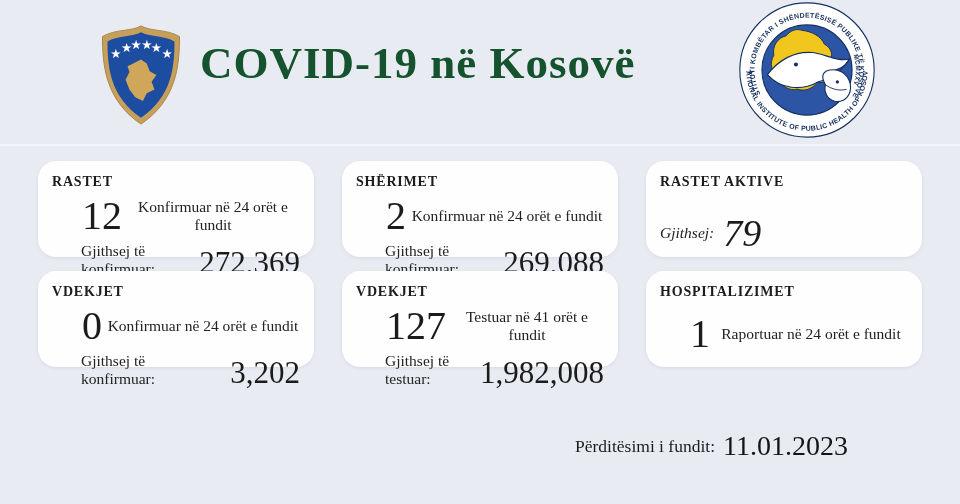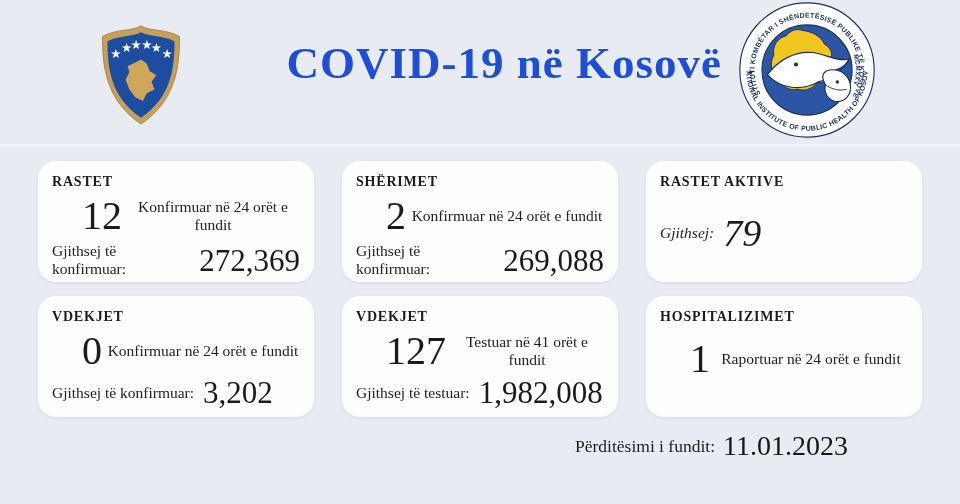--- a/index.html
+++ b/index.html
@@ -20,38 +20,38 @@
     justify-content: space-between;
     padding: 0 78px 0 92px;
     border-bottom: 2px solid #f2f4f9;
   }
   .emblem-wrap { width: 98px; height: 104px; flex: 0 0 auto; margin-top: 6px; }
   .logo-wrap { width: 150px; height: 138px; flex: 0 0 auto; margin-top: -4px; }
   .page-title {
     font-size: 45px;
     font-weight: bold;
     letter-spacing: 1px;
-    color: #1d4ed8;
-    text-align: right;
+    color: #14532d;
+    text-align: left;
     flex: 1 1 auto;
     margin: 0 10px 18px 10px;
     white-space: nowrap;
   }
 
   
   .grid {
     display: grid;
     grid-template-columns: repeat(3, 1fr);
     gap: 14px 28px;
     padding: 15px 38px 0 38px;
   }
   .card {
     background: #fefefe;
     border-radius: 18px;
-    height: 121px;
+    height: 96px;
     padding: 13px 14px 10px 14px;
     box-shadow: 0 1px 3px rgba(160,168,190,0.25);
     position: relative;
   }
   .card-title {
     font-size: 14px;
     font-weight: bold;
     letter-spacing: 0.8px;
     color: #1c1c1c;
   }
@@ -70,22 +70,23 @@
   }
   .daily-label {
     flex: 1;
     text-align: center;
     font-size: 15.5px;
     color: #222;
     padding-left: 4px;
   }
   .row-total {
     display: flex;
-    align-items: center;
+    align-items: flex-end;
     margin-top: 2px;
+    margin-left: 29px;
   }
   .total-label { font-size: 15.5px; color: #222; }
   .total-value {
     font-size: 31px;
     font-weight: 400;
     margin-left: 9px;
     line-height: 1;
     color: #1b1b1b;
   }
   

